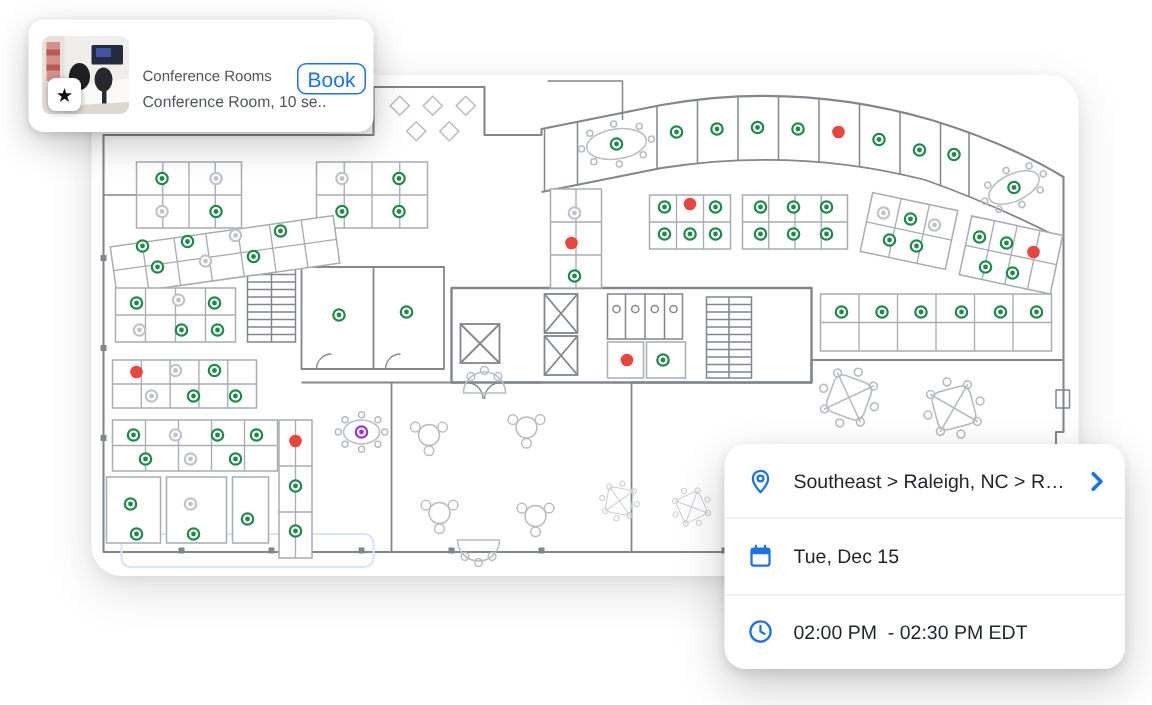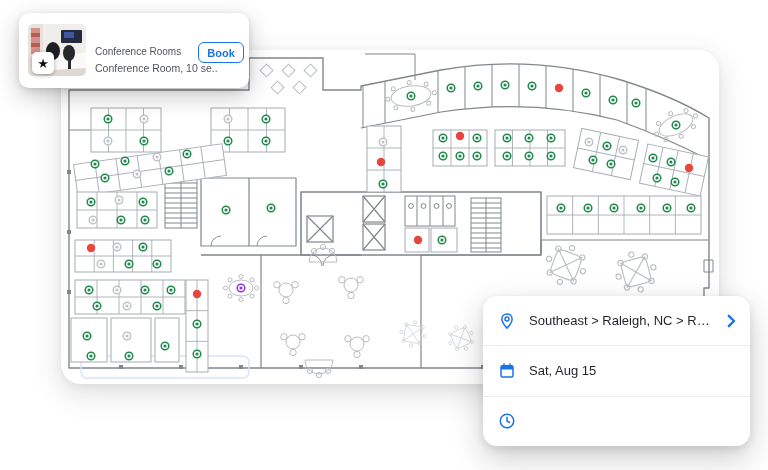--- a/index.html
+++ b/index.html
@@ -17,21 +17,21 @@
   .thumb{position:absolute;left:9px;top:11px;width:58px;height:52px;border-radius:6px;overflow:hidden;background:#efede9;}
   .star-badge{position:absolute;left:13px;top:39px;width:22px;height:22px;background:#fff;border-radius:5px;
               box-shadow:0 1px 4px rgba(0,0,0,.35);display:flex;align-items:center;justify-content:center;
               font-size:13px;color:#111;z-index:2;}
   .popup-title{position:absolute;left:76px;top:14px;font-size:13px;font-weight:bold;color:#1a73e8;
                white-space:nowrap;max-width:125px;overflow:hidden;}
   .popup-category{position:absolute;left:76px;top:33px;font-size:10px;color:#50555a;white-space:nowrap;}
   .popup-details{position:absolute;left:76px;top:49px;font-size:10.5px;color:#50555a;white-space:nowrap;
                  max-width:122px;overflow:hidden;}
   .book-btn{position:absolute;right:5px;top:29px;width:46px;height:21px;border:1.6px solid #1a73e8;
-            border-radius:6px;background:#fff;color:#1a73e8;font-weight:bold;font-size:11px;
+            border-radius:6px;background:#fff;color:#1a73e8;font-weight:normal;font-size:14px;
             display:flex;align-items:center;justify-content:center;cursor:pointer;
             font-family:"Liberation Sans",sans-serif;}
 
   
   .booking-panel{position:absolute;left:483px;top:296px;width:267px;height:150px;background:#fff;
                  border-radius:14px;box-shadow:0 12px 32px rgba(0,0,0,.20),0 3px 8px rgba(0,0,0,.10);
                  z-index:20;display:flex;flex-direction:column;}
   .panel-row{flex:1;display:flex;align-items:center;padding:0 14px;gap:12px;cursor:pointer;}
   .panel-row + .panel-row{border-top:1px solid #ebedef;}
   .row-icon{width:20px;height:20px;display:flex;align-items:center;justify-content:center;flex:0 0 auto;}
@@ -758,26 +758,27 @@
     </div>
 
     <div class="panel-row">
       <span class="row-icon">
         <svg width="18" height="18" viewBox="0 0 24 24" fill="none" stroke="#1a73e8" stroke-width="2" stroke-linecap="round" stroke-linejoin="round">
           <rect x="4" y="5" width="16" height="15" rx="2"></rect>
           <rect x="4" y="5" width="16" height="5" fill="#1a73e8" stroke="none"></rect>
           <path d="M8,2.5 V6 M16,2.5 V6"></path>
         </svg>
       </span>
-      <span class="row-label">Sat, Aug 15</span>
+      <span class="row-label">Tue, Dec 15</span>
     </div>
 
     <div class="panel-row">
       <span class="row-icon">
         <svg width="18" height="18" viewBox="0 0 24 24" fill="none" stroke="#1a73e8" stroke-width="2" stroke-linecap="round" stroke-linejoin="round">
           <circle cx="12" cy="12" r="9"></circle>
           <path d="M12,7 V12 L15.5,14"></path>
         </svg>
       </span>
+      <span class="row-label">02:00 PM  - 02:30 PM EDT</span>
     </div>
 
   </div>
 </div>
 
 </body></html>

